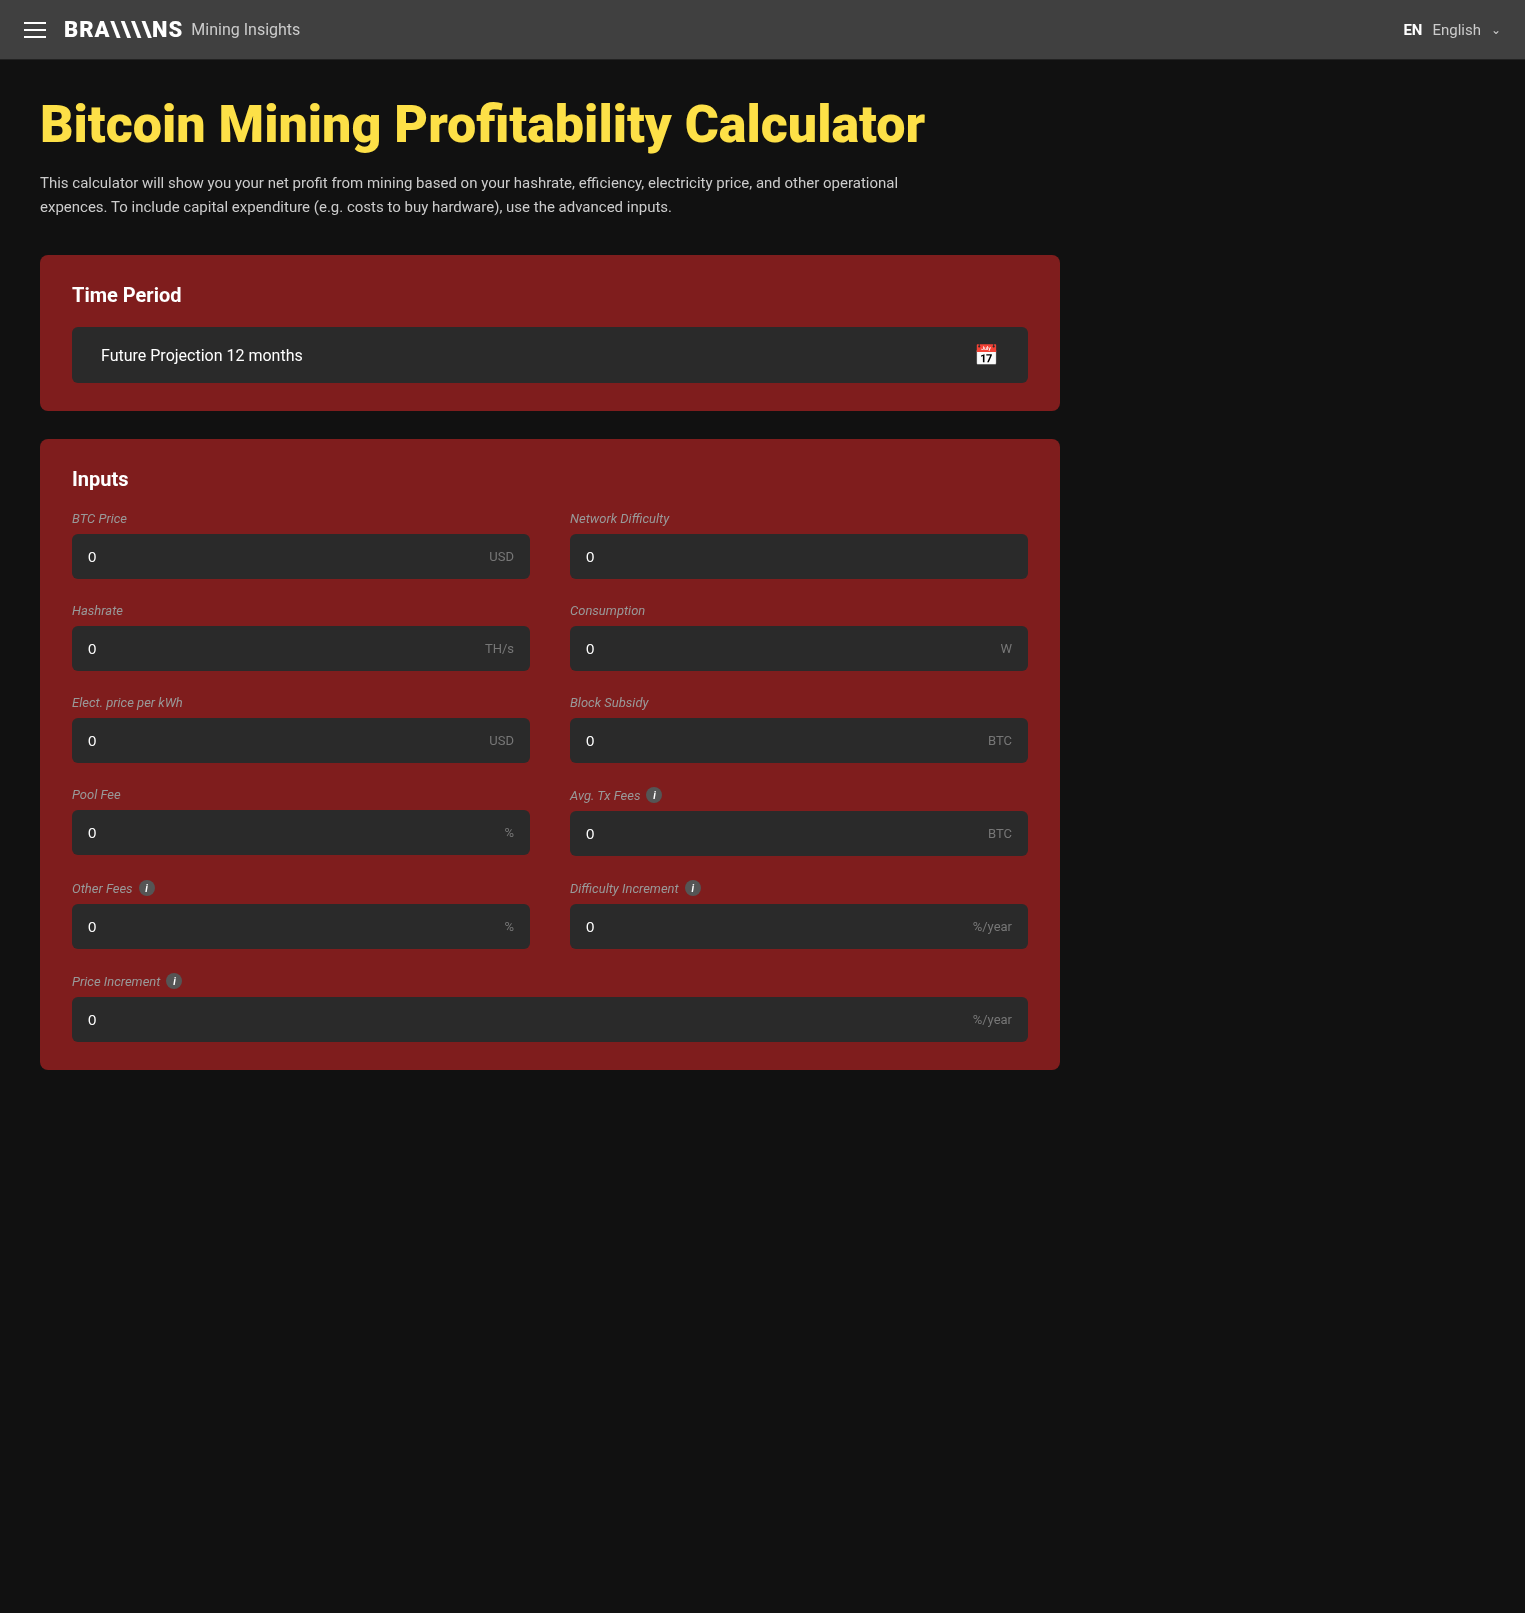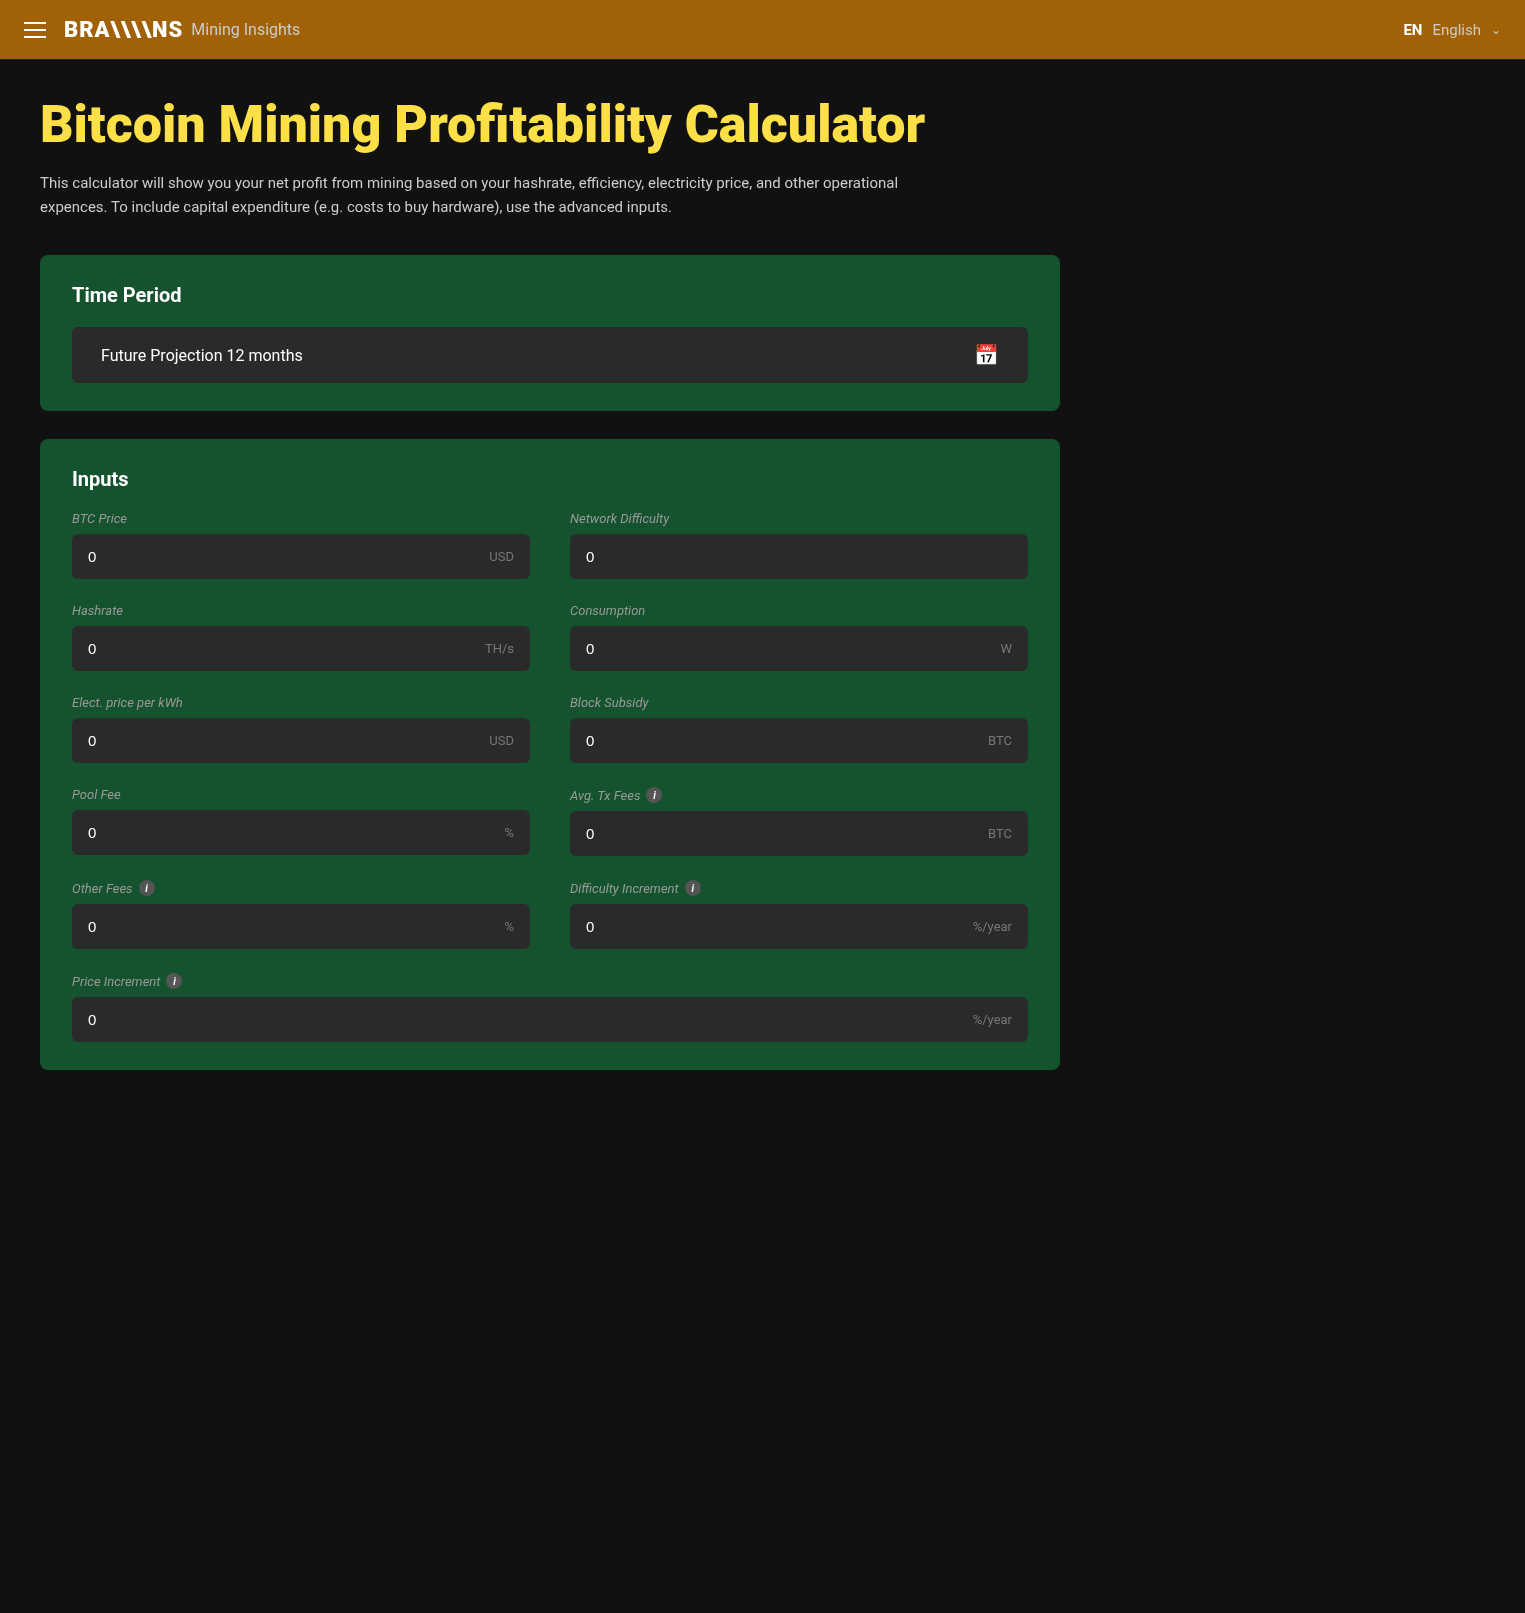--- a/index.html
+++ b/index.html
@@ -6,21 +6,21 @@
     body {
       background-color: #111111;
       color: #ffffff;
       font-family: -apple-system, BlinkMacSystemFont, 'Segoe UI', Roboto, sans-serif;
       min-height: 1613px;
       width: 1525px;
     }
 
     
     .navbar {
-      background-color: #a16207;
+      background-color: #404040;
       display: flex;
       align-items: center;
       justify-content: space-between;
       padding: 0 24px;
       height: 60px;
       border-bottom: 1px solid #222;
     }
     .navbar-left {
       display: flex;
       align-items: center;
@@ -94,21 +94,21 @@
     .page-description {
       font-size: 15px;
       color: #ccc;
       line-height: 1.6;
       max-width: 900px;
       margin-bottom: 36px;
     }
 
     
     .section-card {
-      background-color: #14532d;
+      background-color: #7f1d1d;
       border-radius: 8px;
       padding: 28px 32px;
       margin-bottom: 28px;
     }
 
     .section-title {
       font-size: 20px;
       font-weight: 700;
       color: #fff;
       margin-bottom: 20px;

